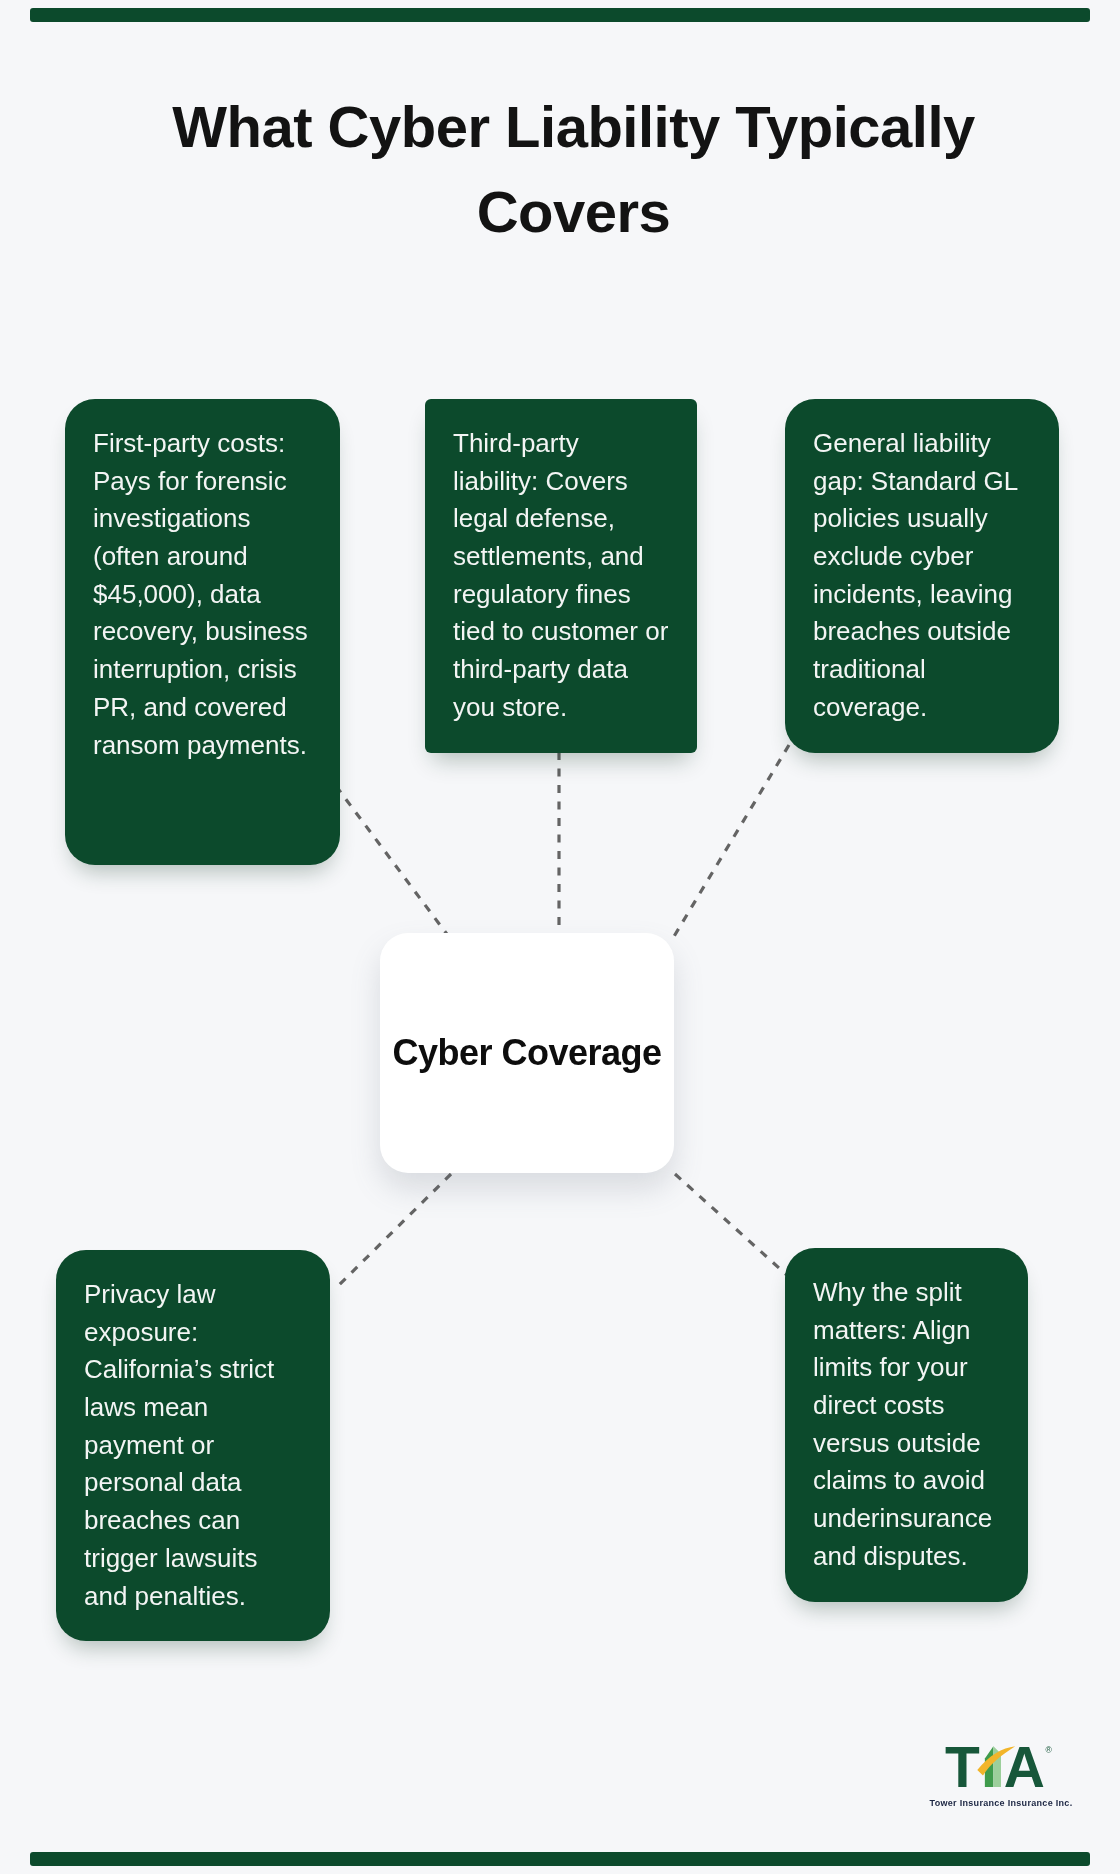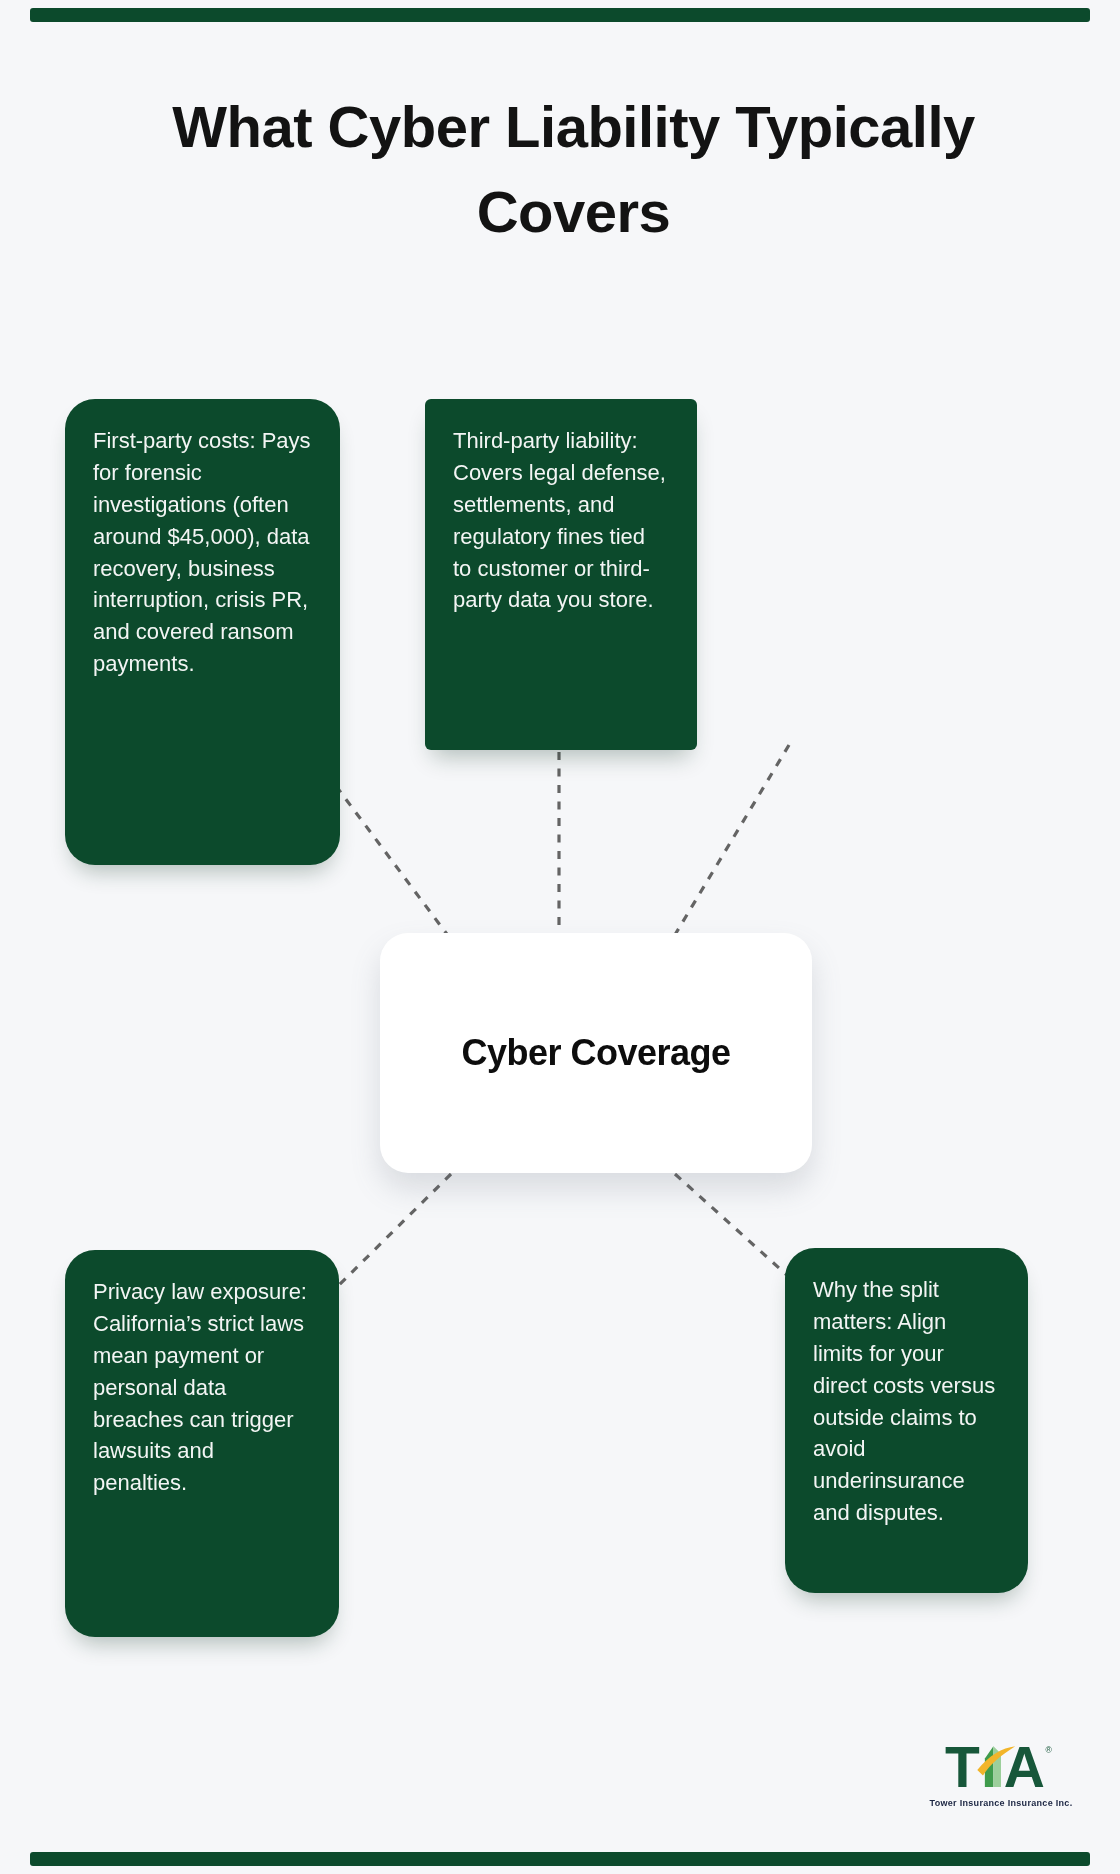--- a/index.html
+++ b/index.html
@@ -34,33 +34,33 @@
     stroke-dasharray:8 8.5;
     fill:none;
   }
 
   .node{
     position:absolute;z-index:1;
     background:#0c4a2c;
     color:#f3f5f4;
     border-radius:30px;
     padding:26px 28px;
-    font-size:22px;line-height:1.45;
+    font-size:26px;line-height:1.45;
     box-sizing:border-box;
     box-shadow:0 14px 22px -8px rgba(18,52,35,0.30);
   }
   .node-1{left:65px;top:399px;width:275px;min-height:466px;}
   .node-2{left:425px;top:399px;width:272px;min-height:351px;border-radius:6px;}
   .node-3{left:785px;top:399px;width:274px;min-height:349px;}
-  .node-4{left:65px;top:1250px;width:274px;min-height:387px;}
+  .node-4{left:56px;top:1250px;width:274px;min-height:387px;}
   .node-5{left:785px;top:1248px;width:243px;min-height:345px;}
 
   .center-node{
     position:absolute;z-index:2;
-    left:380px;top:933px;width:432px;height:240px;
+    left:380px;top:933px;width:294px;height:240px;
     background:#ffffff;border-radius:28px;
     box-shadow:0 16px 30px rgba(100,110,125,0.20);
     display:flex;align-items:center;justify-content:center;
   }
   .center-label{
     font-size:36px;font-weight:700;color:#0d0d0d;
     letter-spacing:-0.5px;
   }
 
   .logo-block{
@@ -97,20 +97,23 @@
   </svg>
 
   <div class="node node-1">
     <span>First-party costs: Pays for forensic investigations (often around $45,000), data recovery, business interruption, crisis PR, and covered ransom payments.</span>
   </div>
 
   <div class="node node-2">
     <span>Third-party liability: Covers legal defense, settlements, and regulatory fines tied to customer or third-party data you store.</span>
   </div>
 
+  <div class="node node-3">
+    <span>General liability gap: Standard GL policies usually exclude cyber incidents, leaving breaches outside traditional coverage.</span>
+  </div>
 
   <div class="center-node">
     <div class="center-label">Cyber Coverage</div>
   </div>
 
   <div class="node node-4">
     <span>Privacy law exposure: California’s strict laws mean payment or personal data breaches can trigger lawsuits and penalties.</span>
   </div>
 
   <div class="node node-5">

